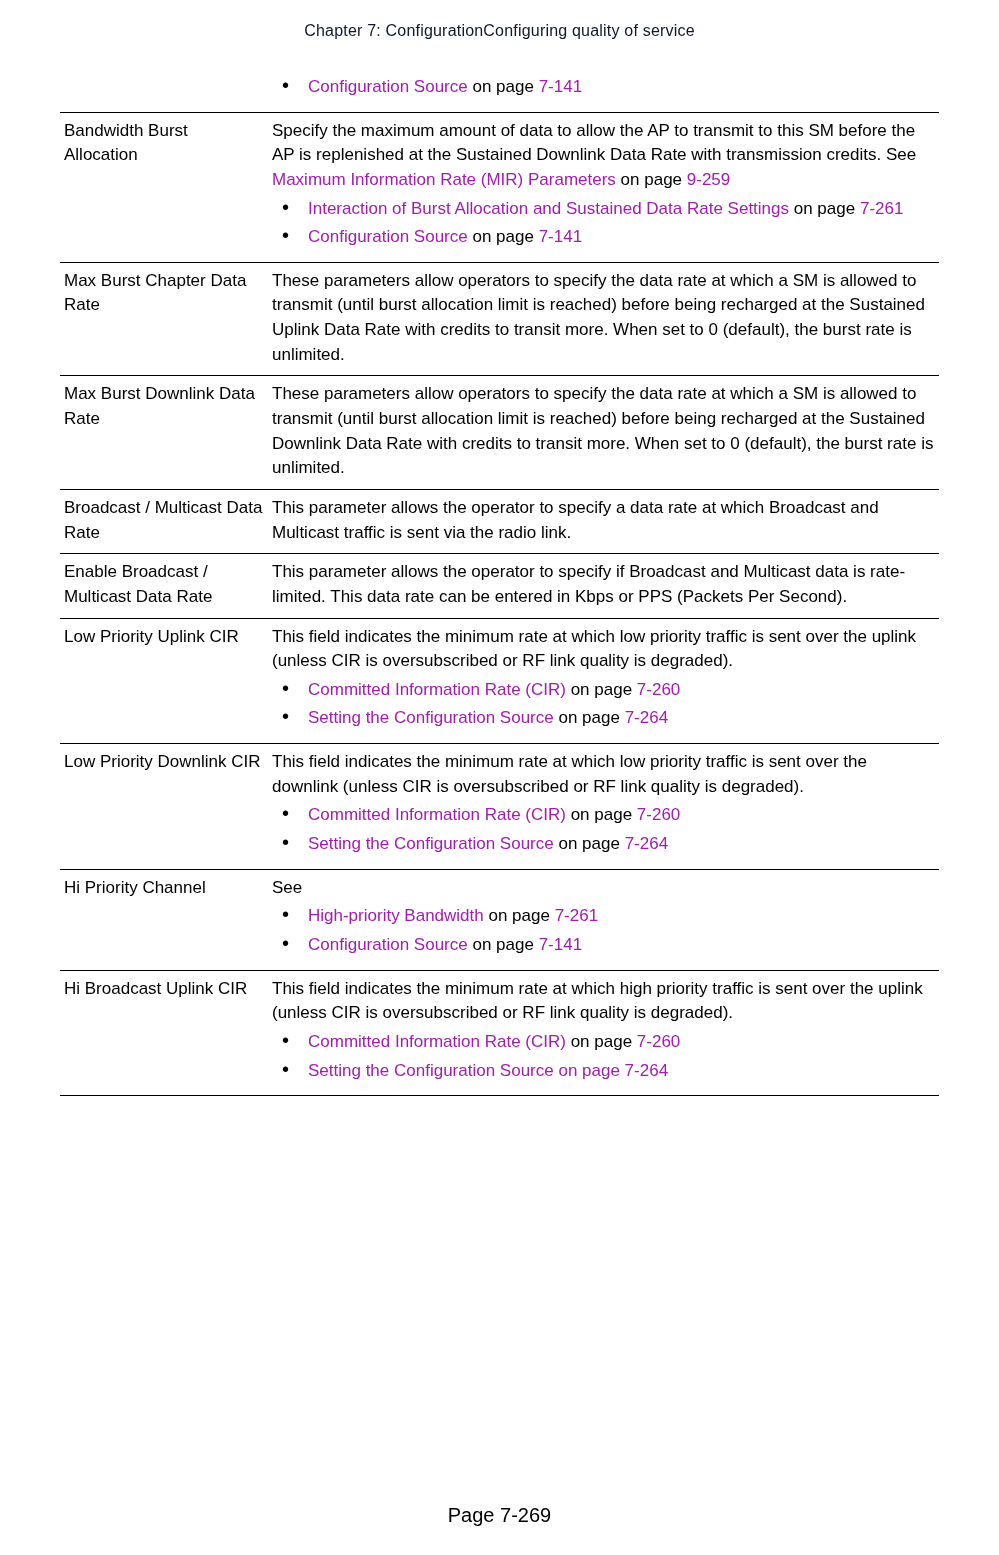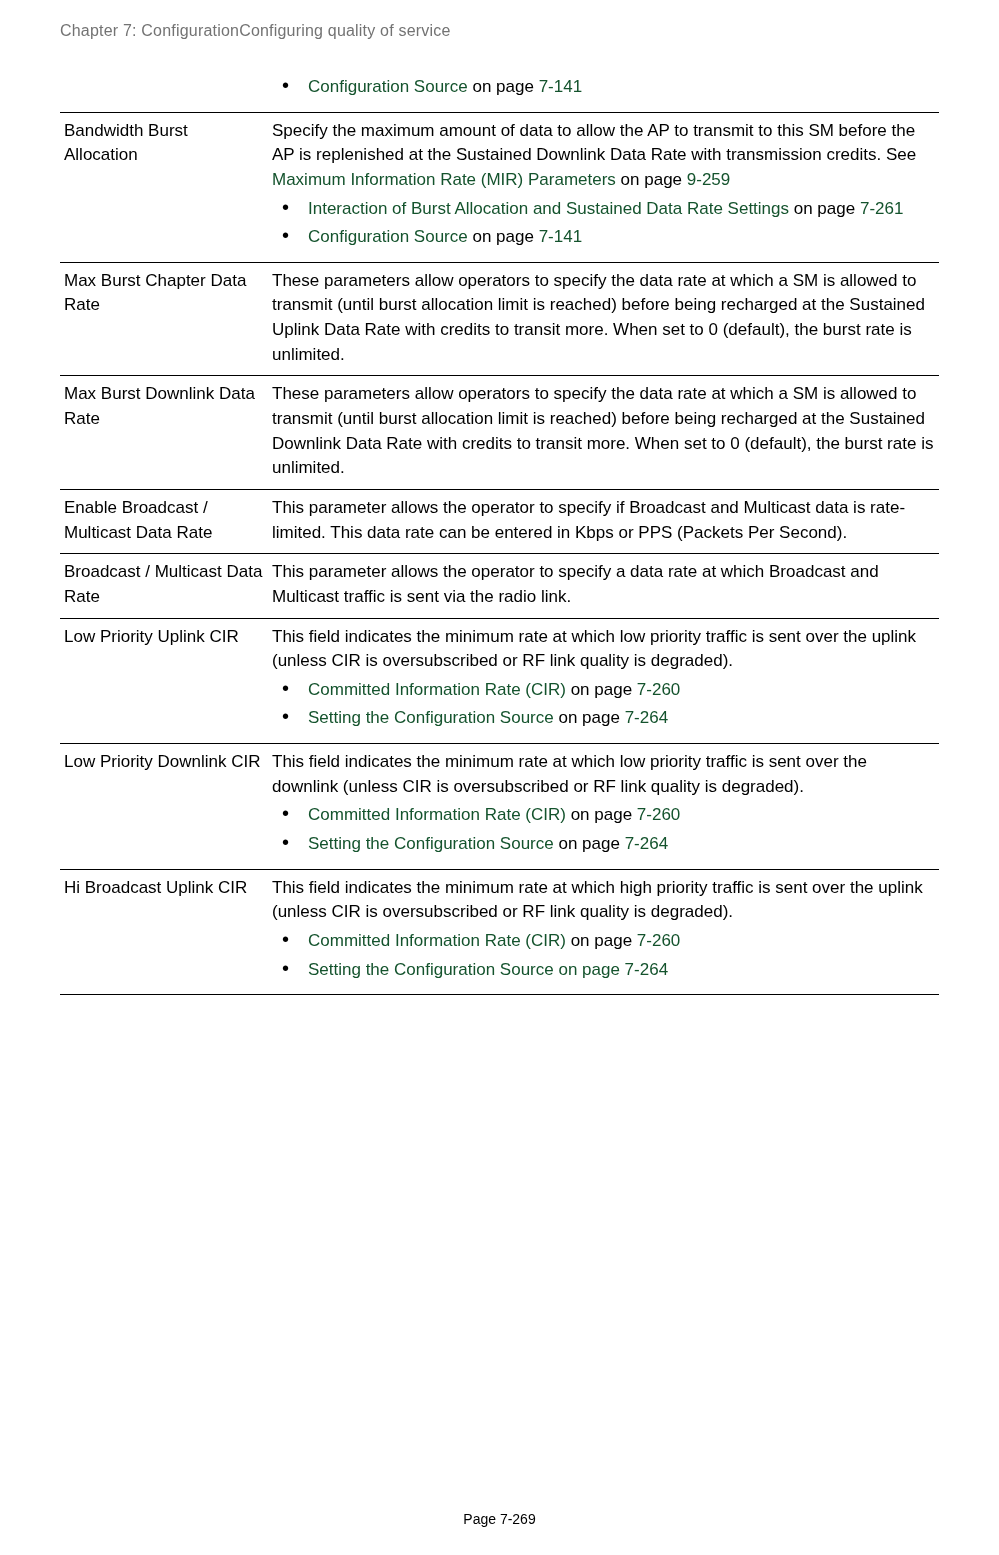--- a/index.html
+++ b/index.html
@@ -3,34 +3,34 @@
 <meta charset="utf-8">
 <style>
   * { box-sizing: border-box; margin: 0; padding: 0; }
   html, body { width: 999px; background: #fff; font-family: "Segoe UI", Arial, sans-serif; color: #000; }
   .page {
     width: 999px;
     min-height: 1555px;
     padding: 22px 60px 0 60px;
     position: relative;
   }
-  .hdr { display: flex; justify-content: flex-start; color: #737373; font-size: 16px; letter-spacing: 0.2px; margin-bottom: 24px; }
+  .hdr { display: flex; justify-content: center; color: #0f172a; font-size: 16px; letter-spacing: 0.2px; margin-bottom: 24px; }
   table.params { width: 100%; border-collapse: collapse; font-size: 17px; line-height: 1.45; }
   table.params td { padding: 6px 4px 8px 4px; border-bottom: 1px solid #000; vertical-align: top; }
   table.params tr.first td { border-top: 1px solid rgba(0,0,0,0); }
   .attr-col { width: 208px; padding-right: 10px; }
   .desc-col { }
   ul.bullets { list-style: none; padding-left: 0; margin-top: 4px; }
   ul.bullets li { position: relative; padding-left: 36px; margin: 4px 0; }
   ul.bullets li::before {
     content: "•"; position: absolute; left: 10px; top: 0; font-size: 20px; line-height: 1;
   }
-  .lnk { color: #14532d; }
+  .lnk { color: #a21caf; }
   .bold { font-weight: 400; }
-  .footer { position: absolute; left: 0; right: 0; bottom: 28px; text-align: center; font-size: 14px; }
+  .footer { position: absolute; left: 0; right: 0; bottom: 28px; text-align: center; font-size: 20px; }
 </style>
 </head>
 <body>
 
 <div class="page">
   <div class="hdr">
     <span>Chapter 7:  Configuration</span>
     <span>Configuring quality of service</span>
   </div>
 
@@ -65,27 +65,27 @@
     </tr>
 
     <tr>
       <td class="attr-col">Max Burst Downlink Data Rate</td>
       <td class="desc-col">
         <span>These parameters allow operators to specify the data rate at which a SM is allowed to transmit (until burst allocation limit is reached) before being recharged at the </span><span class="bold">Sustained Downlink Data Rate</span><span> with credits to transit more. When set to 0 (default), the burst rate is unlimited.</span>
       </td>
     </tr>
 
     <tr>
-      <td class="attr-col">Enable Broadcast / Multicast Data Rate</td>
-      <td class="desc-col">This parameter allows the operator to specify if Broadcast and Multicast data is rate-limited. This data rate can be entered in Kbps or PPS (Packets Per Second).</td>
+      <td class="attr-col">Broadcast / Multicast Data Rate</td>
+      <td class="desc-col">This parameter allows the operator to specify a data rate at which Broadcast and Multicast traffic is sent via the radio link.</td>
     </tr>
 
     <tr>
-      <td class="attr-col">Broadcast / Multicast Data Rate</td>
-      <td class="desc-col">This parameter allows the operator to specify a data rate at which Broadcast and Multicast traffic is sent via the radio link.</td>
+      <td class="attr-col">Enable Broadcast / Multicast Data Rate</td>
+      <td class="desc-col">This parameter allows the operator to specify if Broadcast and Multicast data is rate-limited. This data rate can be entered in Kbps or PPS (Packets Per Second).</td>
     </tr>
 
     <tr>
       <td class="attr-col">Low Priority Uplink CIR</td>
       <td class="desc-col">
         <span>This field indicates the minimum rate at which low priority traffic is sent over the uplink (unless CIR is oversubscribed or RF link quality is degraded).</span>
         <ul class="bullets">
           <li><span> </span><span class="lnk">Committed Information Rate (CIR)</span><span> on page </span><span class="lnk">7-260</span></li>
           <li><span class="lnk">Setting the Configuration Source</span><span> on page </span><span class="lnk">7-264</span></li>
         </ul>
@@ -96,20 +96,30 @@
       <td class="attr-col">Low Priority Downlink CIR</td>
       <td class="desc-col">
         <span>This field indicates the minimum rate at which low priority traffic is sent over the downlink (unless CIR is oversubscribed or RF link quality is degraded).</span>
         <ul class="bullets">
           <li><span class="lnk">Committed Information Rate (CIR)</span><span> on page </span><span class="lnk">7-260</span></li>
           <li><span class="lnk">Setting the Configuration Source</span><span> on page </span><span class="lnk">7-264</span></li>
         </ul>
       </td>
     </tr>
 
+    <tr>
+      <td class="attr-col">Hi Priority Channel</td>
+      <td class="desc-col">
+        <span>See</span>
+        <ul class="bullets">
+          <li><span class="lnk">High-priority Bandwidth</span><span> on page </span><span class="lnk">7-261</span></li>
+          <li><span class="lnk">Configuration Source</span><span> on page </span><span class="lnk">7-141</span></li>
+        </ul>
+      </td>
+    </tr>
 
     <tr>
       <td class="attr-col">Hi Broadcast Uplink CIR</td>
       <td class="desc-col">
         <span>This field indicates the minimum rate at which high priority traffic is sent over the uplink (unless CIR is oversubscribed or RF link quality is degraded).</span>
         <ul class="bullets">
           <li><span class="lnk">Committed Information Rate (CIR)</span><span> on page </span><span class="lnk">7-260</span></li>
           <li><span class="lnk">Setting the Configuration Source on page 7-264</span></li>
         </ul>
       </td>

